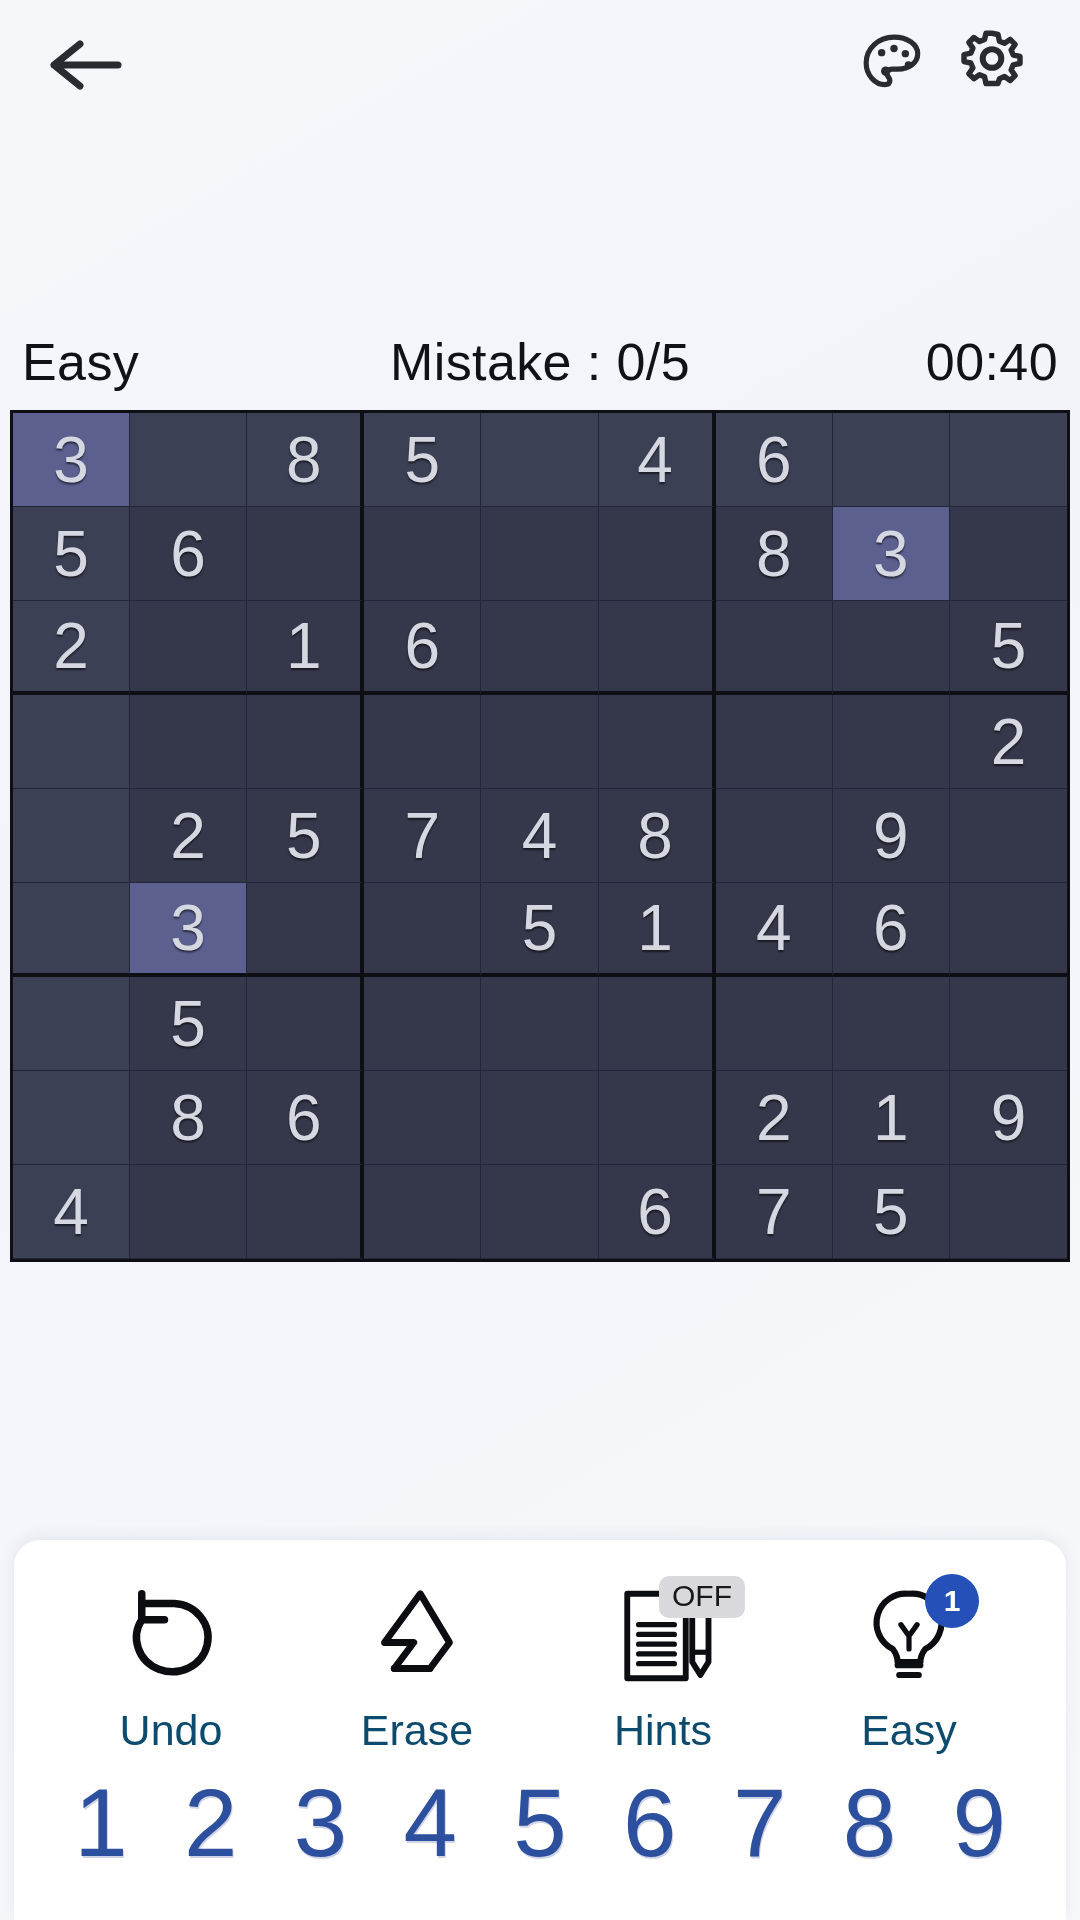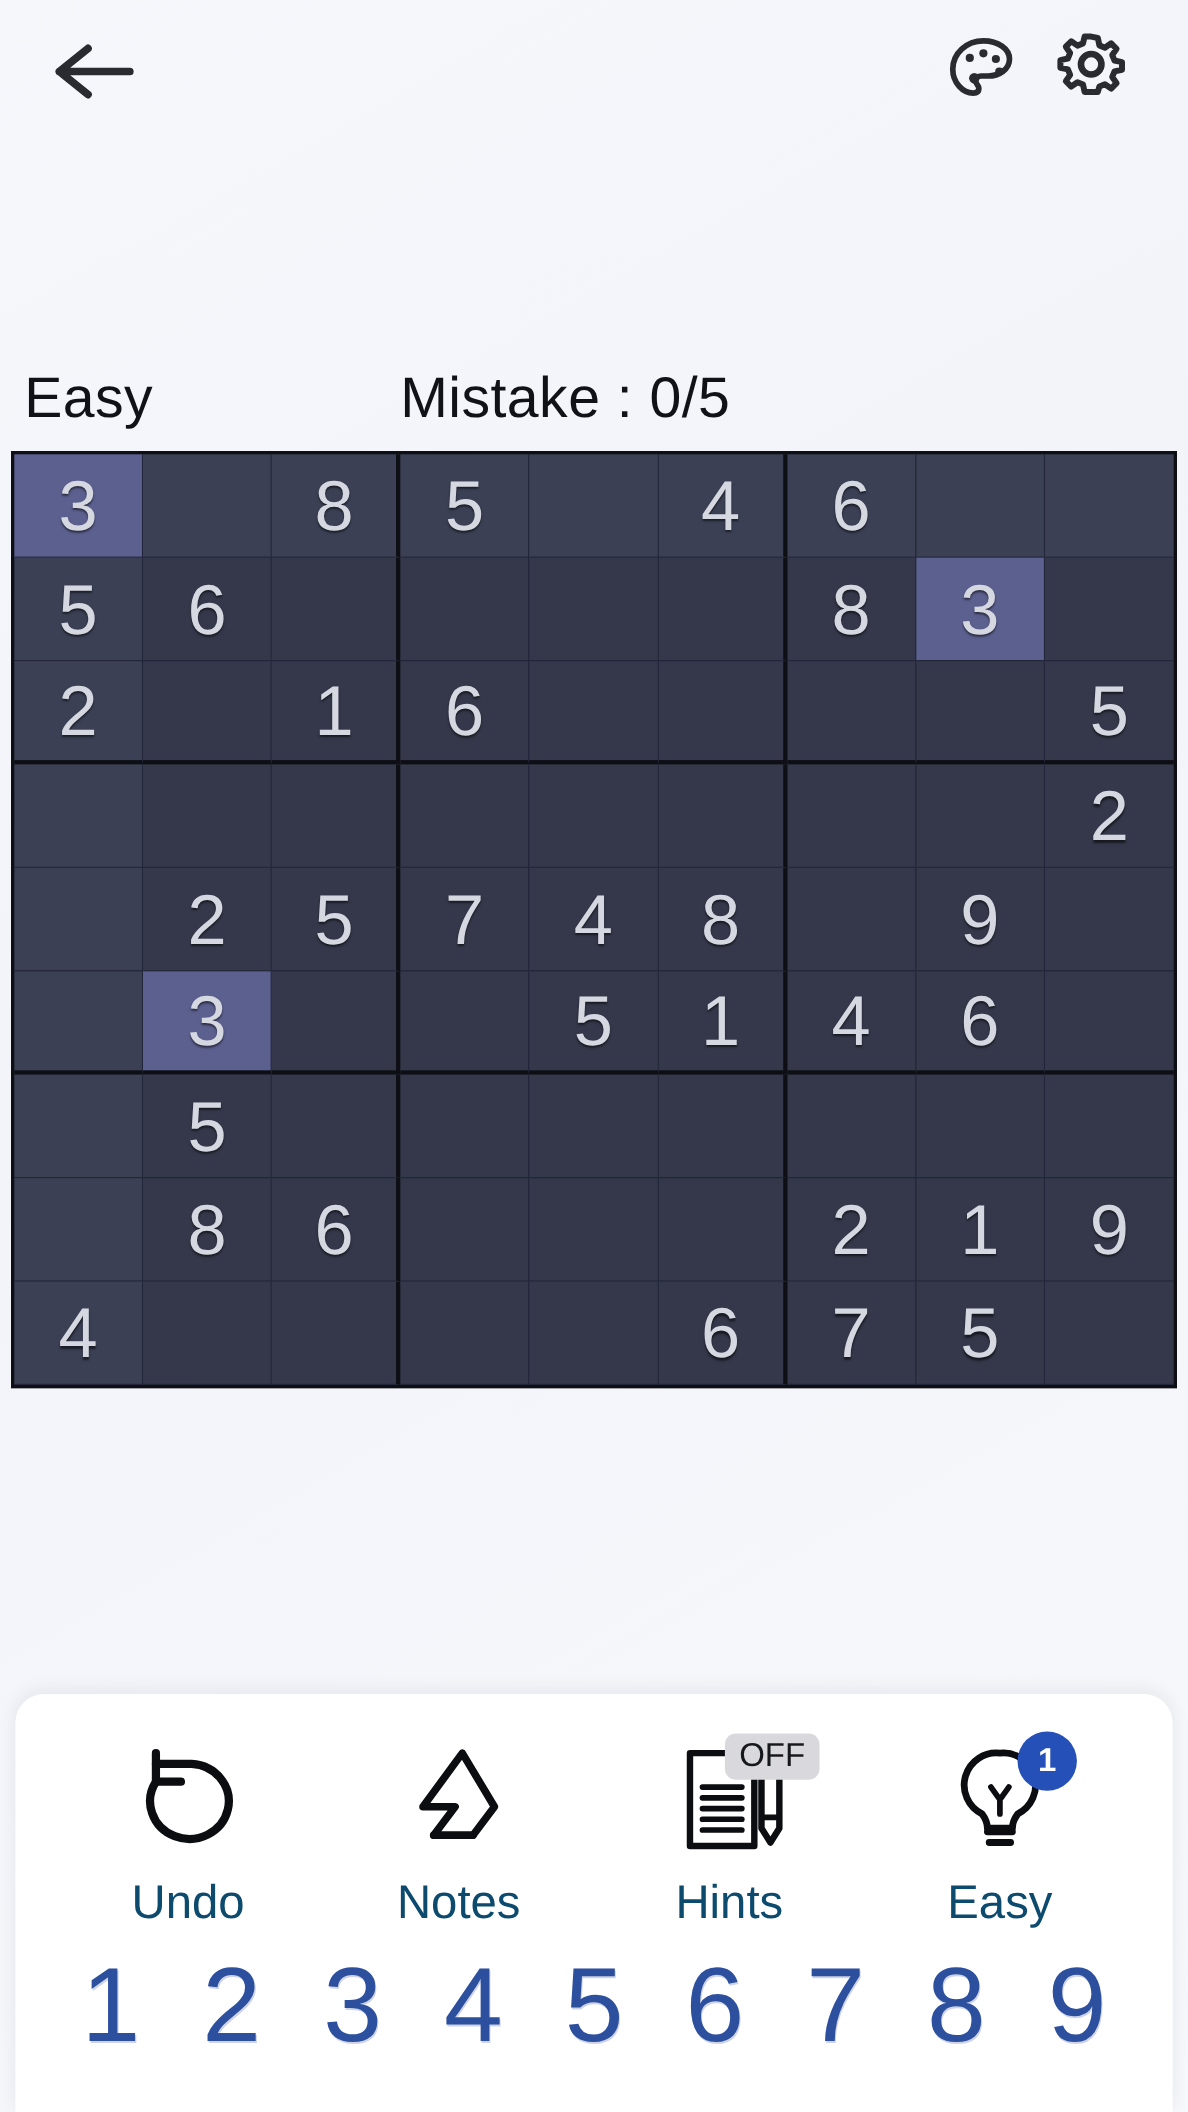--- a/index.html
+++ b/index.html
@@ -33,21 +33,21 @@
 
   
   .statusbar {
     height:96px; flex:0 0 96px;
     display:flex; align-items:center;
     padding:0 22px;
     position:relative;
     margin-top:184px;
   }
   .status-left  { flex:0 0 33%; text-align:left; }
-  .status-mid   { flex:0 0 34%; }
+  .status-mid   { flex:0 0 34%; text-align:center; }
   .status-right { flex:0 0 33%; text-align:right; }
   .statusbar span {
     font-size:52px; color:#111217; font-weight:400;
     letter-spacing:0.4px;
     font-family:"Liberation Sans", sans-serif;
   }
 
   
   .board-wrap {
     flex:0 0 auto;
@@ -185,20 +185,23 @@
       </div>
     </div>
   </div>
 
   <div class="statusbar">
     <div class="status-left">
       <span>Easy</span>
     </div>
     <div class="status-mid">
       <span>Mistake : 0/5</span>
+    </div>
+    <div class="status-right">
+      <span>00:40</span>
     </div>
   </div>
 
   <div class="board-wrap">
     <div class="board" id="board">
         <div class="cell sel">3</div>
         <div class="cell hl"></div>
         <div class="cell hl br">8</div>
         <div class="cell hl">5</div>
         <div class="cell hl"></div>
@@ -292,21 +295,21 @@
           </div>
           <div class="lbl">Undo</div>
         </div>
         <div class="action">
           <div class="glyph">
             <svg xmlns="http://www.w3.org/2000/svg" width="104" height="104" viewBox="0 0 64 64">
               <path d="M34 6 L52 36 L40 52 L18 52 L30 36 L12 36 Z" fill="none" stroke="#0c0d11" stroke-width="4.2" stroke-linejoin="round"></path>
               <path d="M18 52 L40 52" stroke="#0c0d11" stroke-width="4.2" stroke-linecap="round"></path>
             </svg>
           </div>
-          <div class="lbl">Notes</div>
+          <div class="lbl">Erase</div>
         </div>
         <div class="action">
           <div class="glyph">
             <svg xmlns="http://www.w3.org/2000/svg" width="104" height="104" viewBox="0 0 64 64">
               <path d="M10 6 h26 l10 10 v42 H10 Z" fill="none" stroke="#0c0d11" stroke-width="3.6" stroke-linejoin="round"></path>
               <path d="M36 6 v10 h10" fill="none" stroke="#0c0d11" stroke-width="3.6" stroke-linejoin="round"></path>
               <path d="M17 25h22 M17 31h22 M17 37h22 M17 43h22 M17 49h22" stroke="#0c0d11" stroke-width="3.2" stroke-linecap="round"></path>
               <path d="M50 18 h10 v30 l-5 8 l-5 -8 Z" fill="#ffffff" stroke="#0c0d11" stroke-width="3.6" stroke-linejoin="round"></path>
               <path d="M50 42 h10" stroke="#0c0d11" stroke-width="3.2"></path>
             </svg>

